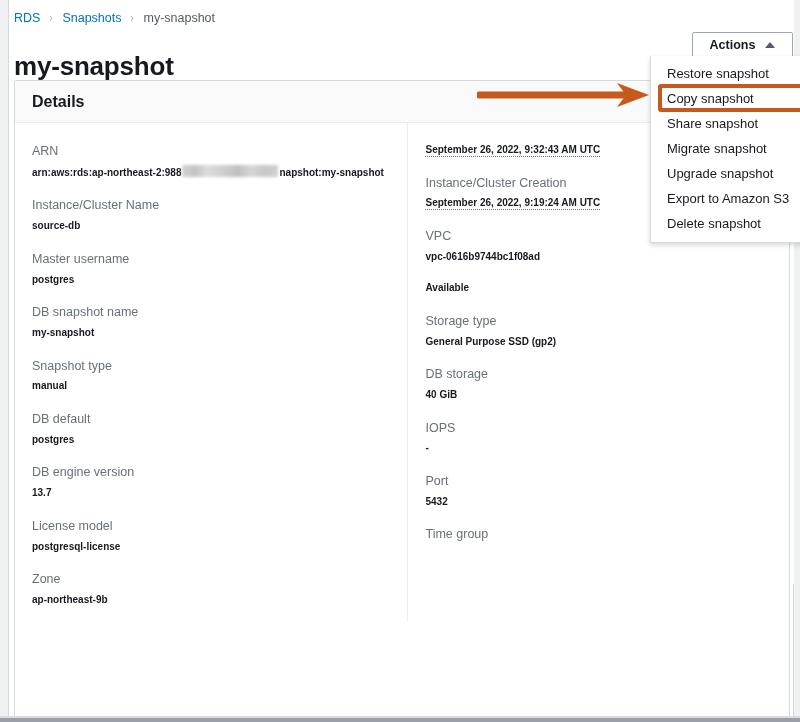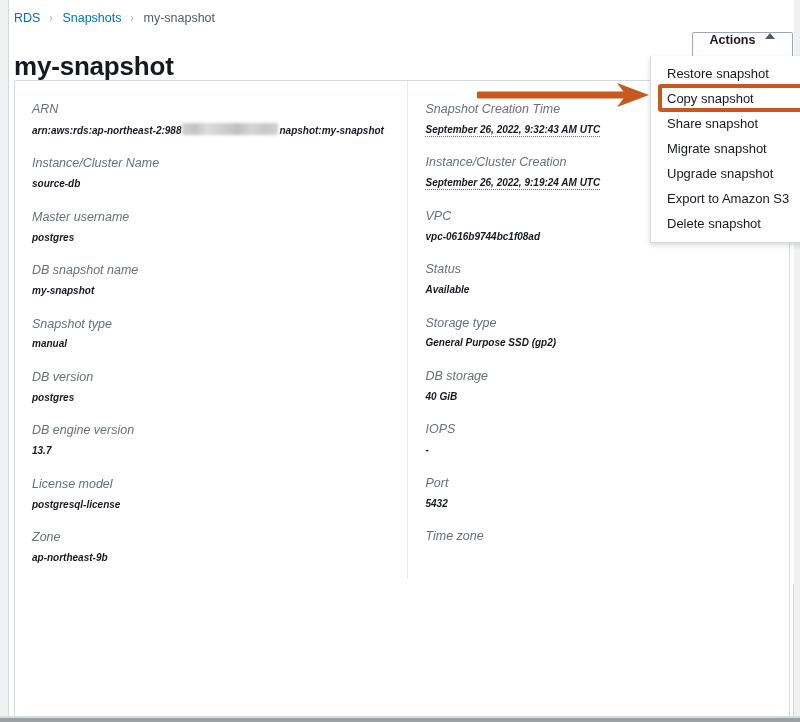--- a/index.html
+++ b/index.html
@@ -97,21 +97,21 @@
     width: 101px;
     height: 26px;
     box-sizing: border-box;
     border: 1px solid #9ba7b6;
     border-radius: 2px;
     background: #ffffff;
     color: #16191f;
     font-size: 12.5px;
     font-weight: bold;
     display: flex;
-    align-items: flex-start;
+    align-items: center;
     justify-content: center;
     gap: 10px;
     cursor: pointer;
     box-shadow: 0 1px 1px rgba(0,0,0,0.07);
   }
   .caret-up {
     width: 0; height: 0;
     border-left: 5px solid transparent;
     border-right: 5px solid transparent;
     border-bottom: 6px solid #545b64;
@@ -205,21 +205,20 @@
   .col-left {
     width: 394px;
     border-right: 1px solid #eaeded;
   }
   .col-right {
     width: 381px;
   }
 
   .field {
     margin-bottom: 17px;
-    font-style: italic;
   }
   .field:last-child { margin-bottom: 0; }
   .field-label {
     font-size: 12.5px;
     color: #687078;
     margin-bottom: 5px;
     line-height: 1.35;
   }
   .field-value {
     font-size: 10px;
@@ -280,20 +279,23 @@
       <div class="menu-item">Restore snapshot</div>
       <div class="menu-item highlighted">Copy snapshot</div>
       <div class="menu-item">Share snapshot</div>
       <div class="menu-item">Migrate snapshot</div>
       <div class="menu-item">Upgrade snapshot</div>
       <div class="menu-item">Export to Amazon S3</div>
       <div class="menu-item">Delete snapshot</div>
     </div>
 
   <div class="card">
+    <div class="card-header">
+      <span class="card-header-title">Details</span>
+    </div>
     <div class="card-body">
       <div class="col col-left" id="left-col">
           <div class="field">
             <div class="field-label">ARN</div>
             <div class="field-value"><span class="arn-line">arn:aws:rds:ap-northeast-2:988</span><span class="redacted"></span><span>napshot:my-snapshot</span></div>
           </div>
           <div class="field">
             <div class="field-label">Instance/Cluster Name</div>
             <div class="field-value">source-db</div>
           </div>
@@ -303,71 +305,69 @@
           </div>
           <div class="field">
             <div class="field-label">DB snapshot name</div>
             <div class="field-value">my-snapshot</div>
           </div>
           <div class="field">
             <div class="field-label">Snapshot type</div>
             <div class="field-value">manual</div>
           </div>
           <div class="field">
-            <div class="field-label">DB version</div>
+            <div class="field-label">DB default</div>
             <div class="field-value">postgres</div>
           </div>
           <div class="field">
             <div class="field-label">DB engine version</div>
             <div class="field-value">13.7</div>
           </div>
           <div class="field">
             <div class="field-label">License model</div>
             <div class="field-value">postgresql-license</div>
           </div>
           <div class="field">
             <div class="field-label">Zone</div>
             <div class="field-value">ap-northeast-9b</div>
           </div>
         </div>
       <div class="col col-right" id="right-col">
           <div class="field">
-            <div class="field-label">Snapshot Creation Time</div>
             <div class="field-value"><span class="field-value dotted">September 26, 2022, 9:32:43 AM UTC</span></div>
           </div>
           <div class="field">
             <div class="field-label">Instance/Cluster Creation</div>
             <div class="field-value"><span class="field-value dotted">September 26, 2022, 9:19:24 AM UTC</span></div>
           </div>
           <div class="field">
             <div class="field-label">VPC</div>
             <div class="field-value">vpc-0616b9744bc1f08ad</div>
           </div>
           <div class="field">
-            <div class="field-label">Status</div>
             <div class="field-value">Available</div>
           </div>
           <div class="field">
             <div class="field-label">Storage type</div>
             <div class="field-value">General Purpose SSD (gp2)</div>
           </div>
           <div class="field">
             <div class="field-label">DB storage</div>
             <div class="field-value">40 GiB</div>
           </div>
           <div class="field">
             <div class="field-label">IOPS</div>
             <div class="field-value">-</div>
           </div>
           <div class="field">
             <div class="field-label">Port</div>
             <div class="field-value">5432</div>
           </div>
           <div class="field">
-            <div class="field-label">Time zone</div>
+            <div class="field-label">Time group</div>
             <div class="field-value empty"></div>
           </div>
         </div>
     </div>
   </div>
 
   <svg class="annot-arrow" viewBox="0 0 180 30">
     <path d="M2 15 L150 15" stroke="#c7591f" stroke-width="7" stroke-linecap="round" fill="none"></path>
     <path d="M140 3 L172 15 L140 27 L149 15 Z" fill="#c7591f"></path>
   </svg>

